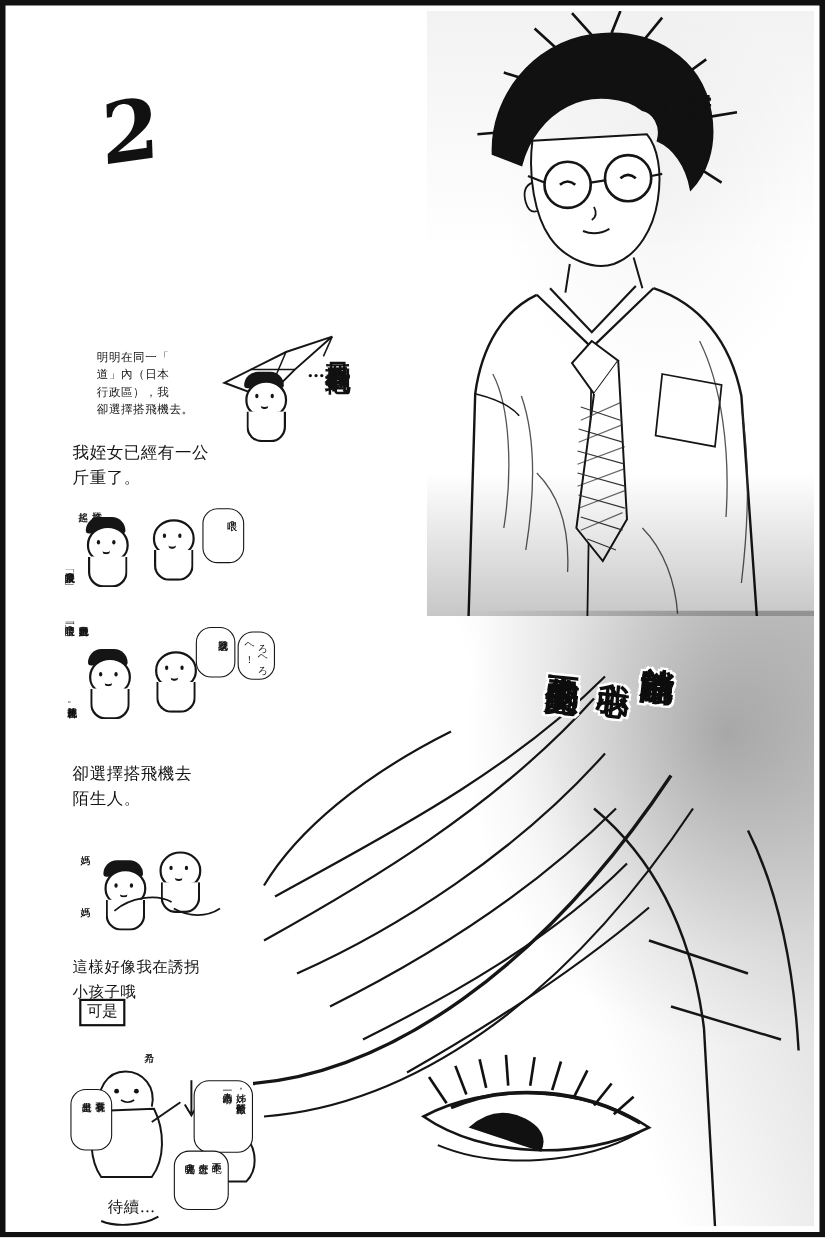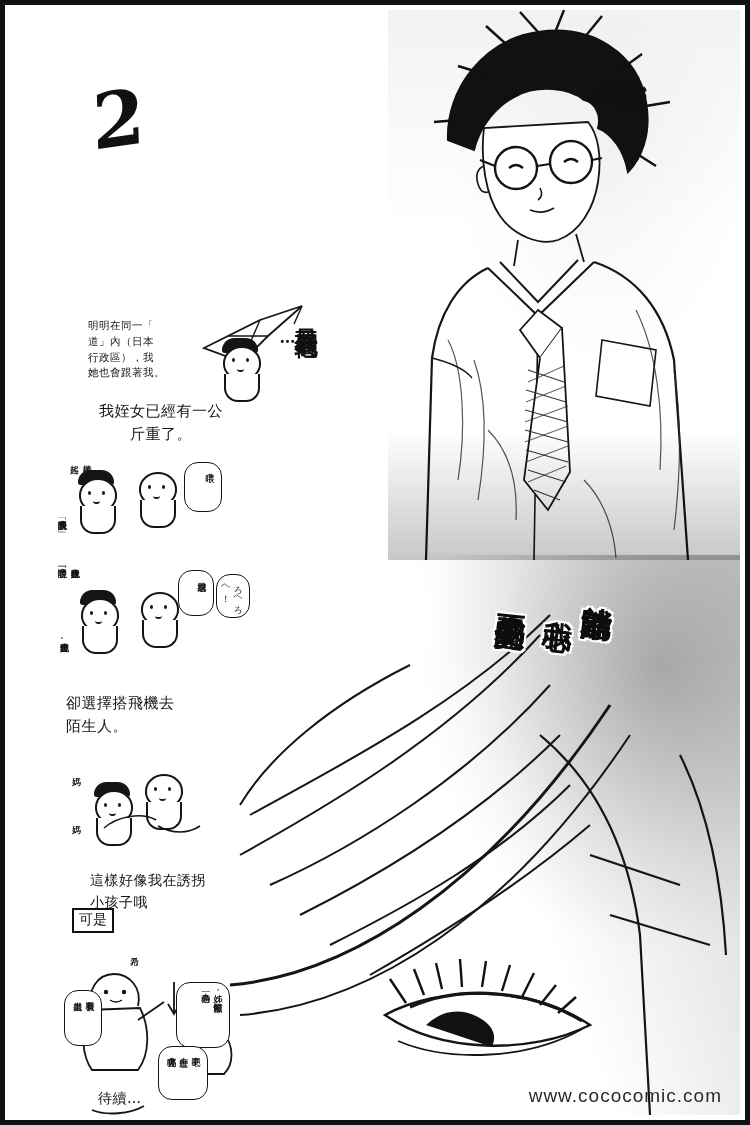--- a/index.html
+++ b/index.html
@@ -147,23 +147,23 @@
     position: absolute;
     writing-mode: horizontal-tb;
     font-family: "DejaVu Serif", serif;
     color: #141414;
     line-height: 1.55;
     white-space: pre-line;
     letter-spacing: 0.5px;
   }
   #note-1 { left: 16px; top: 110px; font-size: 15px; width: 200px; }
   #note-2 { left: 38px; top: 248px; font-size: 10.5px; width: 120px; line-height: 1.5; }
-  #note-3 { left: 16px; top: 330px; font-size: 15px; width: 190px; text-align: center; }
+  #note-3 { left: 16px; top: 330px; font-size: 15px; width: 190px; }
   #note-4 { left: 16px; top: 622px; font-size: 15px; width: 180px; }
-  #note-5 { left: 16px; top: 800px; font-size: 14px; width: 200px; margin-left: 24px; }
+  #note-5 { left: 16px; top: 800px; font-size: 14px; width: 200px; }
   #note-6 {
     left: 48px; top: 1018px; font-size: 14px;
   }
   .kedashi {
     position: absolute;
     left: 22px; top: 838px;
     border: 2px solid #111;
     padding: 1px 5px 2px 5px;
     font-family: "DejaVu Serif", serif;
     font-size: 14px;
@@ -387,21 +387,21 @@
       <svg style="position:absolute; left:148px; top:232px;" width="110" height="70" viewBox="0 0 110 70">
         <path d="M6 46 L62 18 L104 4 L70 34 L44 60 Z" fill="#fff" stroke="#151515" stroke-width="1.8"></path>
         <path d="M62 18 L44 60" stroke="#151515" stroke-width="1.4"></path>
         <path d="M30 34 L70 34" stroke="#151515" stroke-width="1.4"></path>
         <path d="M104 4 L96 22" stroke="#151515" stroke-width="1.4"></path>
       </svg>
 
       <div class="note" id="note-2">明明在同一「
 道」內（日本
 行政區），我
-她也會跟著我。</div>
+卻選擇搭飛機去。</div>
 
       <div class="chibi" style="left:172px; top:268px;">
         <div class="hair" style="left:0; top:0;"></div>
         <div class="head" style="left:1px; top:8px;"></div>
         <div class="eye" style="left:10px; top:20px;"></div>
         <div class="eye" style="left:24px; top:20px;"></div>
         <div class="mouth" style="left:15px; top:28px;"></div>
         <div class="body" style="left:2px; top:36px;"></div>
       </div>
 
@@ -508,17 +508,16 @@
       <div class="bubble v" style="left:108px; top:976px; width:50px; height:54px;">不要吧！
 怎麼行！
 去哪兒嗎？</div>
 
       <div class="note" id="note-6">待續…</div>
       <svg style="position:absolute; left:40px; top:1024px;" width="56" height="24" viewBox="0 0 56 24">
         <path d="M2 16 C16 22 40 20 54 12" stroke="#151515" stroke-width="1.8" fill="none"></path>
       </svg>
     </div>
 
-    <div class="watermark">www.cococomic.com</div>
   </div>
 
   <div class="page-border"></div>
 </div>
 
 </body></html>

